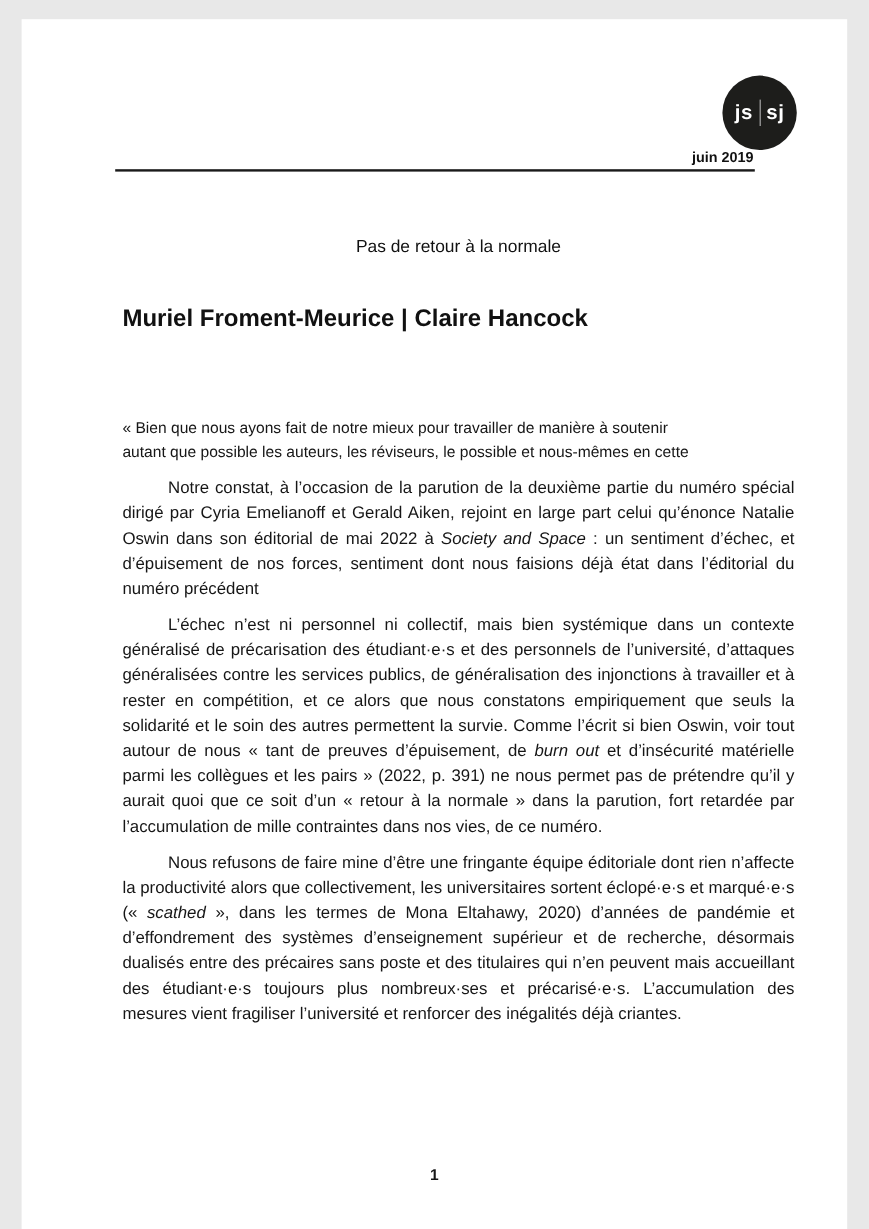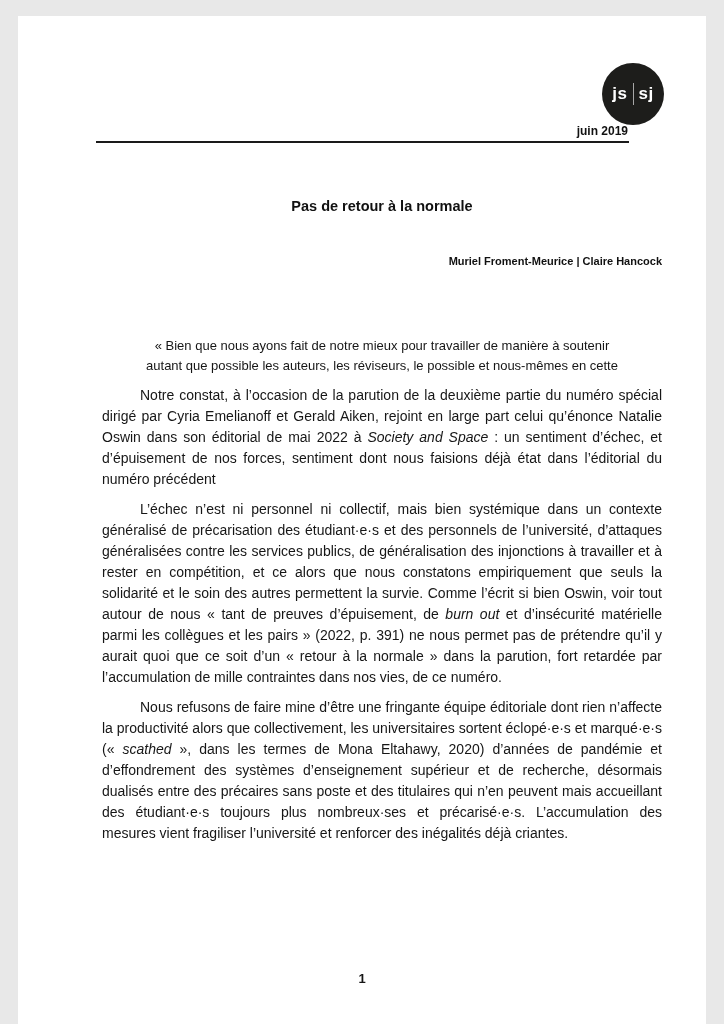--- a/index.html
+++ b/index.html
@@ -55,34 +55,34 @@
   .content {
     position: absolute;
     top: 125px;
     left: 84px;
     width: 560px;
   }
   .title {
     margin: 57px 0 0 0;
     text-align: center;
     font-size: 14.5px;
-    font-weight: bold;
+    font-weight: normal;
     color: #111111;
   }
   .authors {
     margin-top: 41px;
-    text-align: right;
-    font-size: 11px;
+    text-align: left;
+    font-size: 20px;
     font-weight: bold;
     color: #111111;
   }
   .quote {
     margin: 69px 0 0 0;
     padding: 0;
-    text-align: center;
+    text-align: left;
     font-size: 13px;
     line-height: 20px;
   }
   .quote .qline { white-space: nowrap; }
   .body { margin-top: 9px; }
   .body p {
     margin: 0 0 9px 0;
     text-align: justify;
     text-indent: 38px;
     font-size: 14px;

